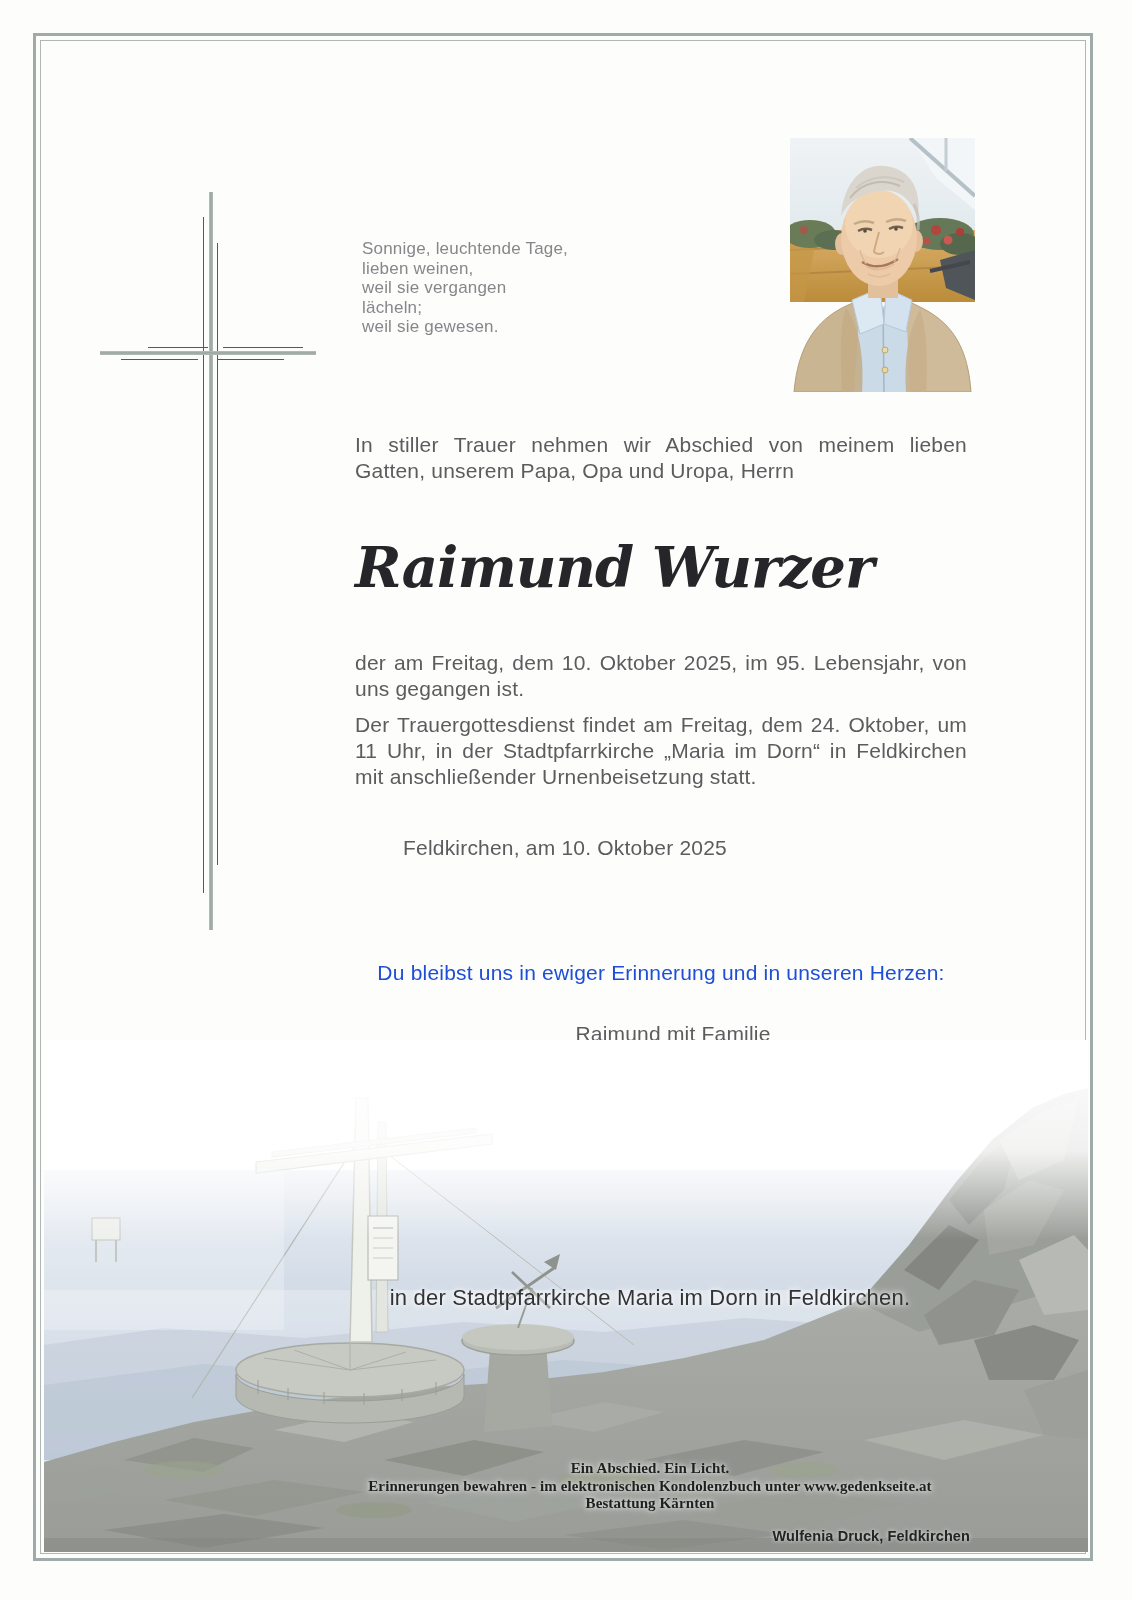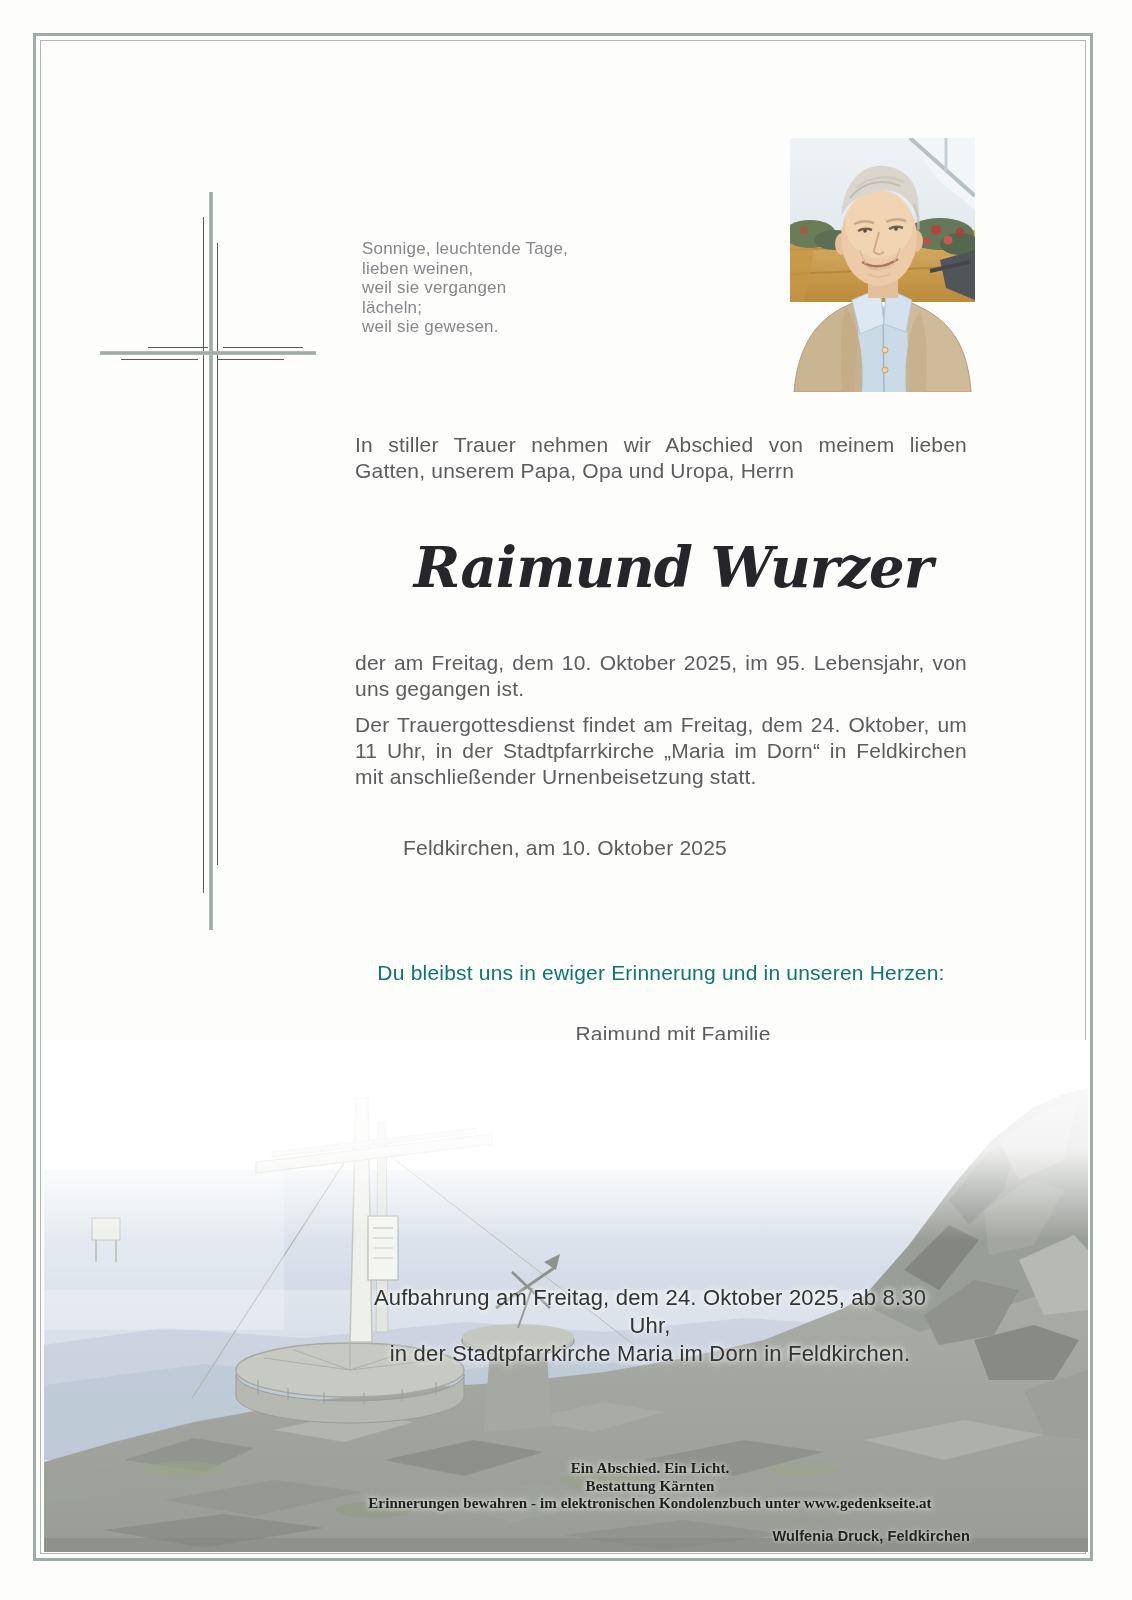--- a/index.html
+++ b/index.html
@@ -36,28 +36,28 @@
     font-size:21px;line-height:26px;color:#5b5c5e;
     letter-spacing:.2px;
   }
   .just{text-align:justify;}
   .intro{top:432px;}
   .p1{top:650px;}
   .p2{top:712px;}
   .pdate{top:835px;margin-left:48px;}
 
   .deceased-name{
-    left:355px;top:534px;width:636px;text-align:center;
+    left:355px;top:534px;width:636px;
     font-family:"DejaVu Serif",serif;font-style:italic;font-weight:bold;
     font-size:56px;color:#26262a;letter-spacing:-1px;
   }
 
   .remember-head{
     left:355px;top:961px;width:612px;text-align:center;
-    font-size:21px;color:#0f766e;letter-spacing:.2px;
+    font-size:21px;color:#1d4ed8;letter-spacing:.2px;
   }
   .mourners{
     left:355px;top:1018px;width:636px;text-align:center;
     font-size:21px;line-height:31px;color:#5b5c5e;letter-spacing:.2px;
   }
 
   
   .portrait{left:790px;top:138px;width:185px;height:254px;}
 
   
@@ -294,25 +294,24 @@
     <line x1="474" y1="288" x2="488" y2="248" stroke="#989c96" stroke-width="2"></line>
 
     <rect x="0" y="498" width="1044" height="14" fill="#83867f" opacity=".45"></rect>
 
     <rect x="0" y="0" width="1044" height="200" fill="url(#fadetop)"></rect>
     <rect x="0" y="130" width="240" height="160" fill="#ffffff" opacity=".25"></rect>
   </svg>
 </div>
 
 <div class="abs aufbahrung">
-  <div>Aufbahrung am Freitag, dem 24. Oktober 2025, ab 8.30 Uhr,</div>
   <div>in der Stadtpfarrkirche Maria im Dorn in Feldkirchen.</div>
 </div>
 
 <div class="abs footer-block">
   <div>Ein Abschied. Ein Licht.</div>
-  <div>Bestattung Kärnten</div>
   <div>
     <span>Erinnerungen bewahren - im elektronischen Kondolenzbuch unter </span><span>www.gedenkseite.at</span>
   </div>
+  <div>Bestattung Kärnten</div>
 </div>
 
 <div class="abs printer-line">Wulfenia Druck, Feldkirchen</div>
 
 </body></html>

